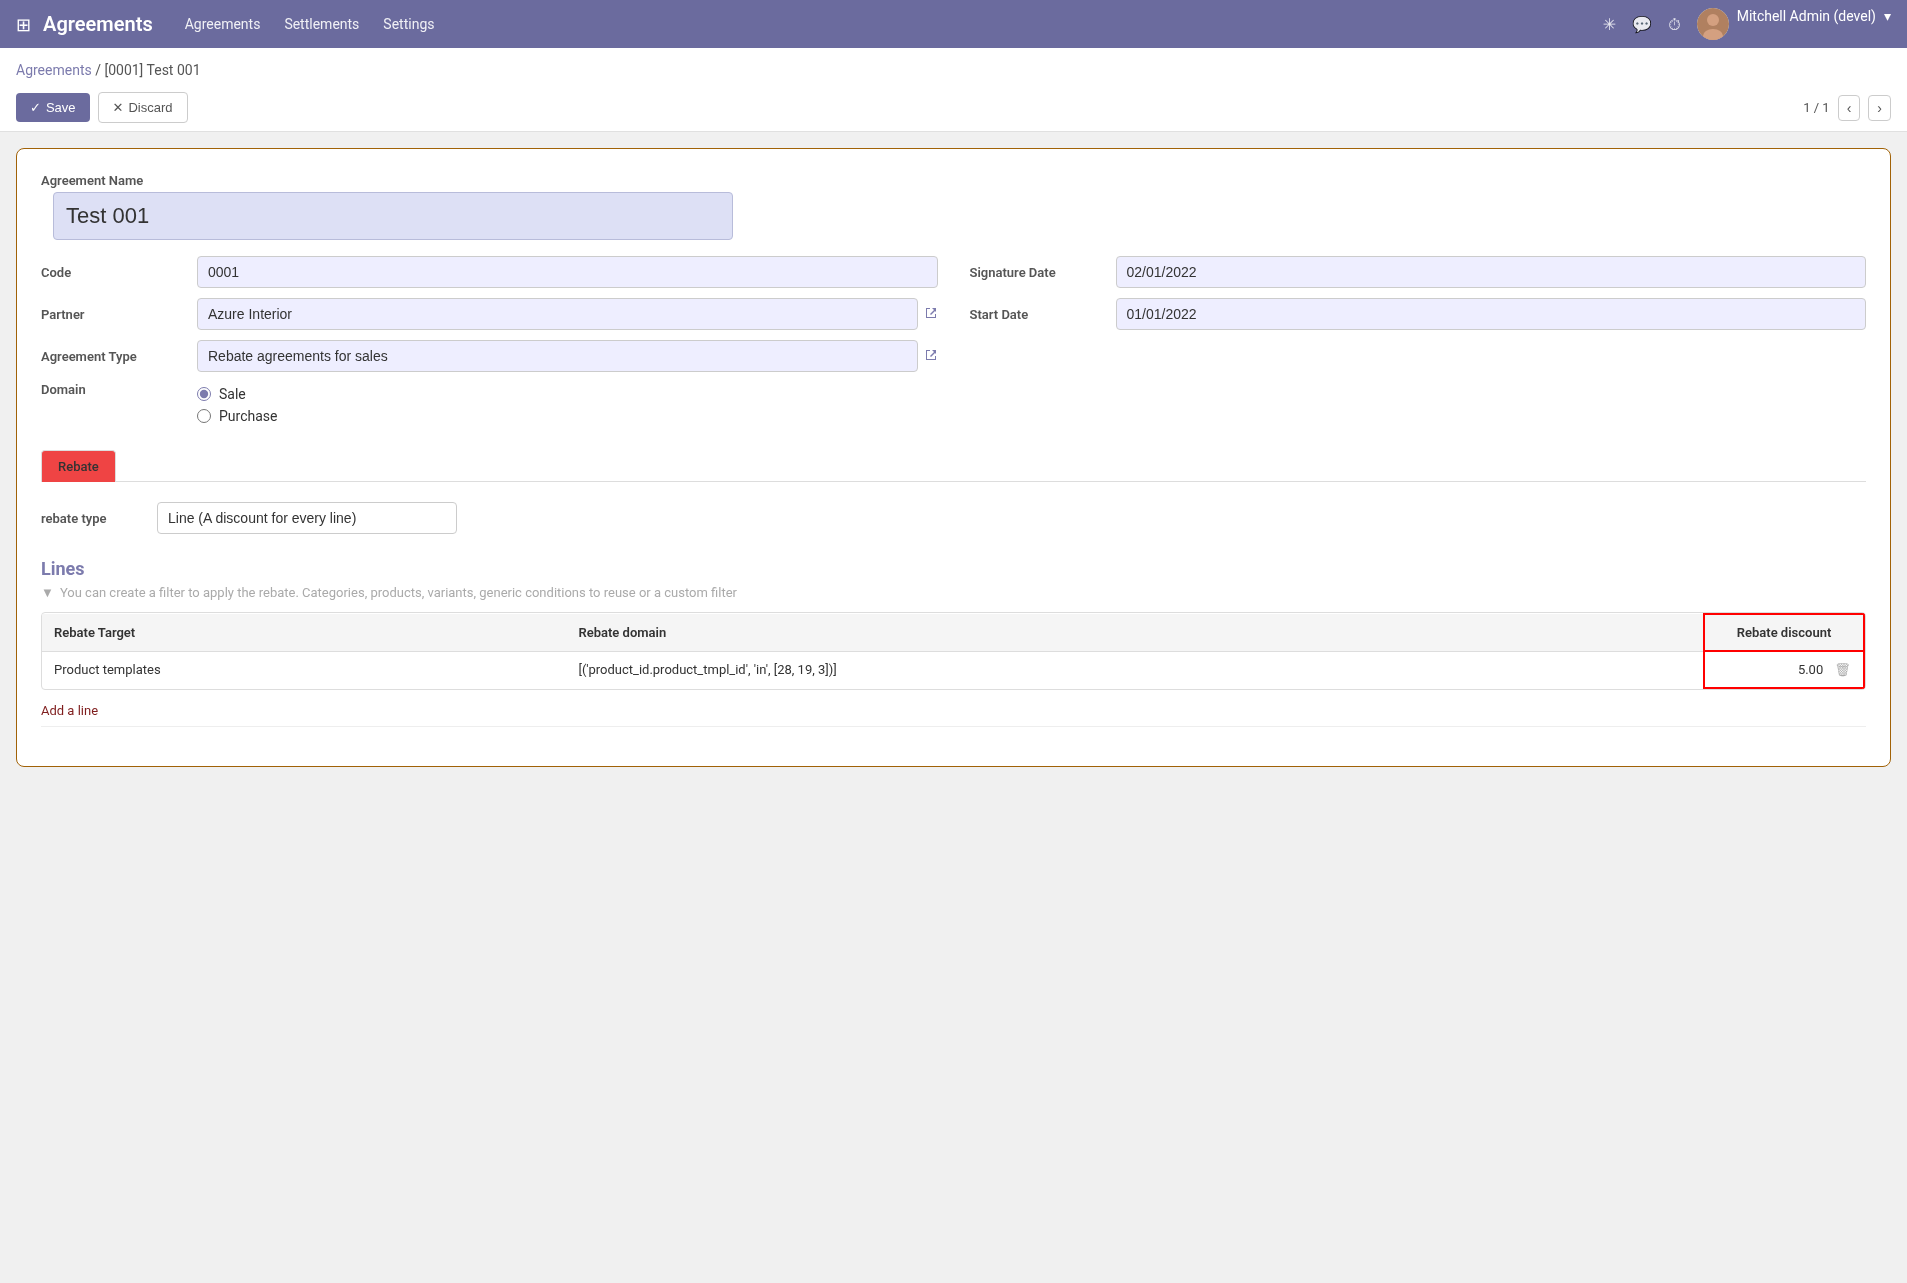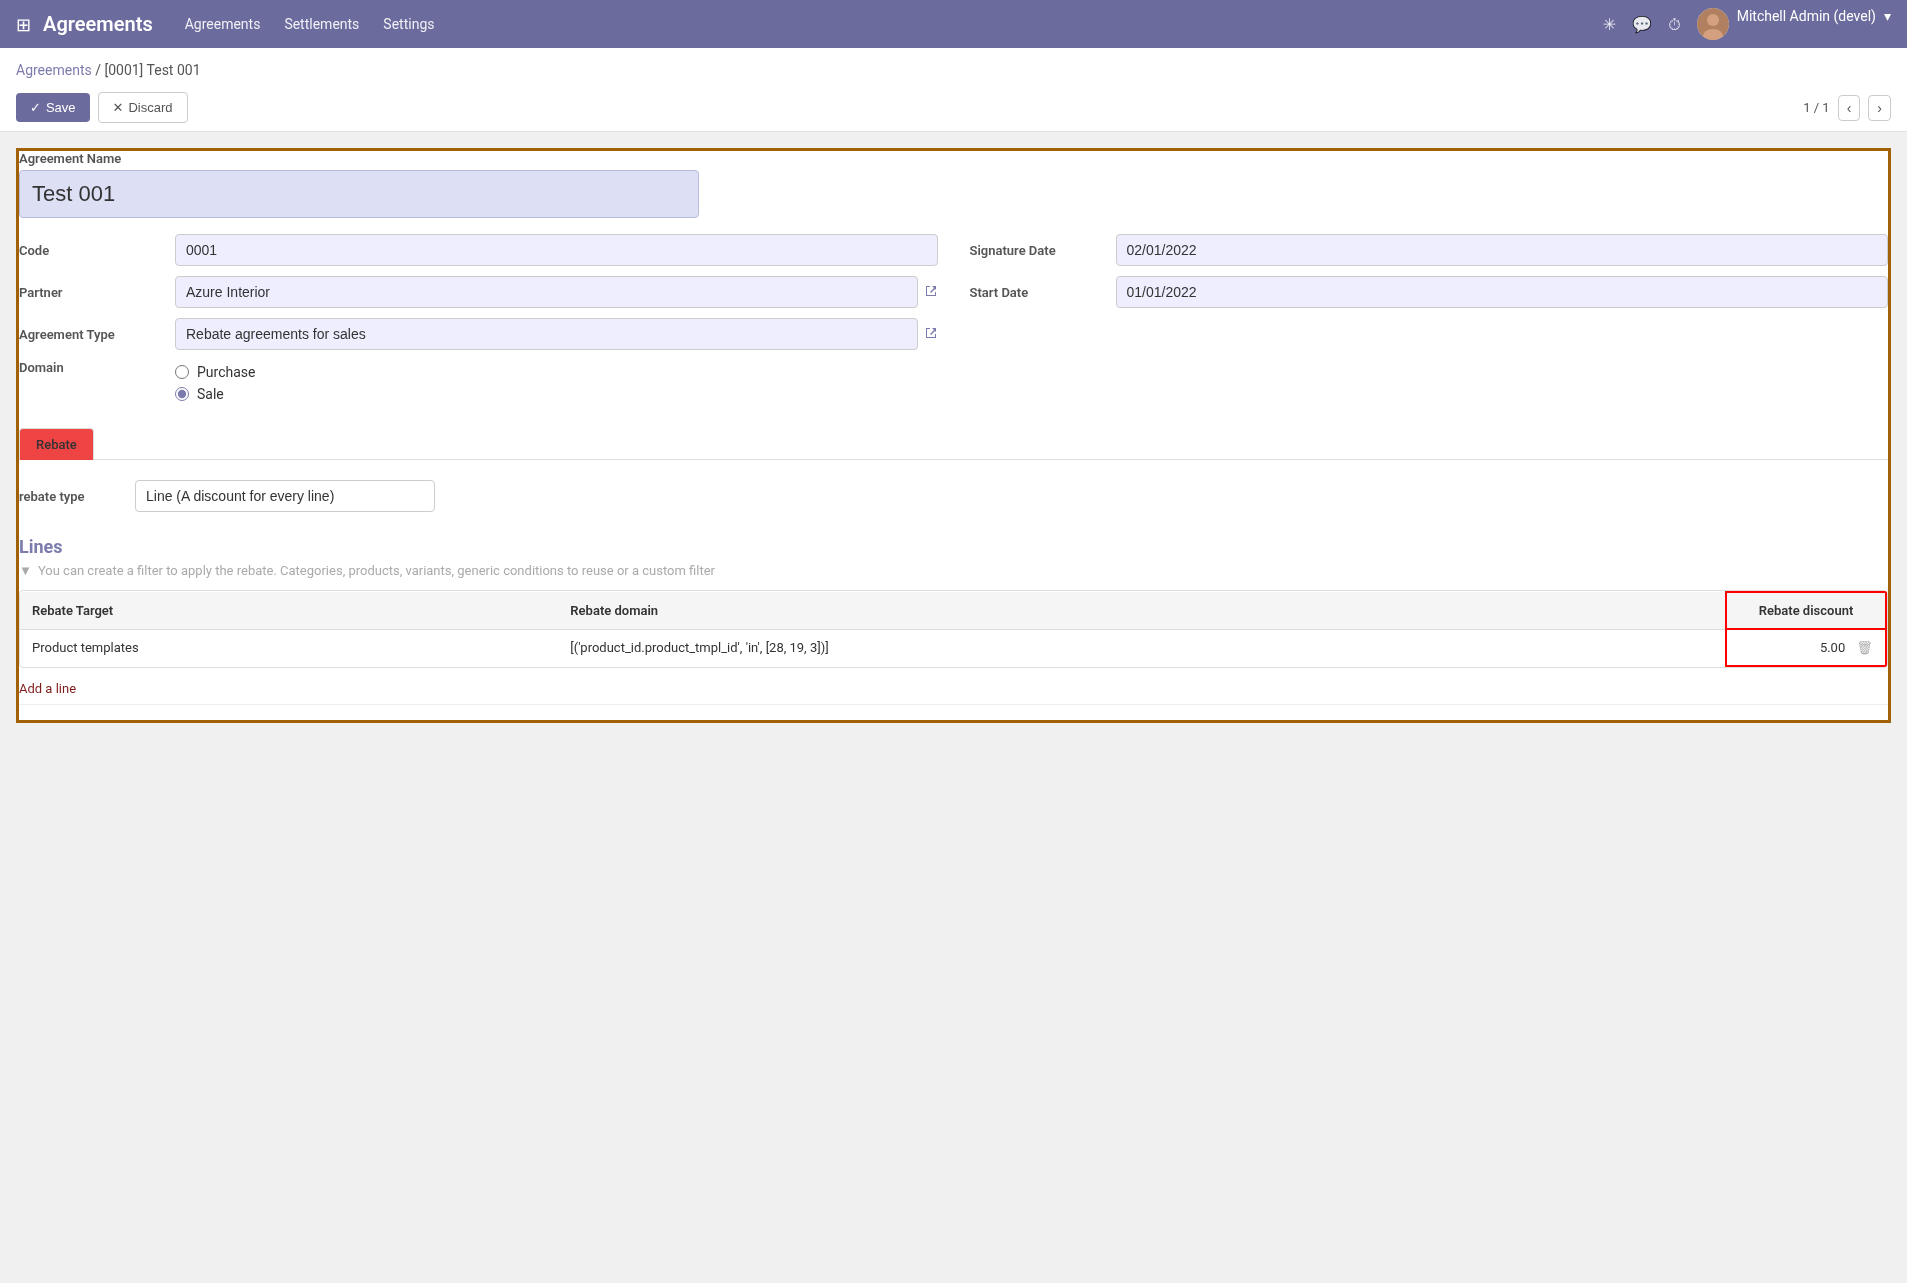--- a/index.html
+++ b/index.html
@@ -29,21 +29,21 @@
     .breadcrumb a { color: #7c7bad; text-decoration: none; cursor: pointer; }
     .breadcrumb span { color: #555; }
     .toolbar { display: flex; align-items: center; padding: 8px 0; gap: 8px; }
     .btn-save { background: #6b6b9e; color: white; border: none; padding: 7px 14px; border-radius: 4px; cursor: pointer; font-size: 13px; display: flex; align-items: center; gap: 5px; }
     .btn-discard { background: white; color: #555; border: 1px solid #ccc; padding: 7px 14px; border-radius: 4px; cursor: pointer; font-size: 13px; display: flex; align-items: center; gap: 5px; }
     .pager { margin-left: auto; display: flex; align-items: center; gap: 8px; color: #555; font-size: 13px; }
     .pager-btn { background: none; border: 1px solid #ccc; padding: 4px 8px; border-radius: 4px; cursor: pointer; font-size: 14px; color: #555; }
 
     
     .main-content { padding: 16px; }
-    .form-card { background: white; border: 3px solid #a16207; border-radius: 0; }
+    .form-card { background: white; border: 1px solid #a16207; border-radius: 8px; padding: 24px; }
 
     
     .field-group { margin-bottom: 16px; }
     .field-label { font-size: 13px; font-weight: 600; color: #555; margin-bottom: 4px; }
     .field-input { width: 100%; border: 1px solid #ccc; border-radius: 4px; padding: 7px 10px; font-size: 14px; background: #eeeeff; color: #333; outline: none; }
     .field-input-lg { font-size: 22px; padding: 10px 12px; background: #dde0f5; border-color: #b8bcda; font-weight: 500; }
     .field-select { width: 100%; border: 1px solid #ccc; border-radius: 4px; padding: 7px 10px; font-size: 14px; background: #eeeeff; color: #333; outline: none; appearance: none; cursor: pointer; }
     .form-label-cell { font-size: 13px; font-weight: 600; color: #555; }
     .form-input-cell-partner { display: flex; align-items: center; gap: 6px; }
     .external-link-icon { color: #7c7bad; cursor: pointer; font-size: 14px; }
@@ -133,21 +133,21 @@
       <button class="pager-btn">›</button>
     </div>
   </div>
 </div>
 
 <div class="main-content">
   <div class="form-card">
 
     <div class="field-group">
       <div class="field-label">Agreement Name</div>
-      <input class="field-input field-input-lg" type="text" style="max-width: 680px;" value="Test 001">
+      <input class="field-input field-input-lg" type="text" style="max-width: 680px; margin-left: 12px;" value="Test 001">
     </div>
 
     <div class="two-col-layout">
 
       <div>
 
         <div style="display:grid; grid-template-columns: 140px 1fr; gap: 10px 16px; align-items: center; margin-bottom: 10px;">
           <span class="form-label-cell">Code</span>
           <input class="field-input" type="text" value="0001" style="">
         </div>
@@ -179,26 +179,26 @@
                 <path d="M8 2h4v4l-1-1-4 4-1-1 4-4-1-1z" fill="#7c7bad"></path>
               </svg>
             </span>
           </div>
         </div>
 
         <div style="display:grid; grid-template-columns: 140px 1fr; gap: 10px 16px; align-items: start; margin-bottom: 10px;">
           <span class="form-label-cell">Domain</span>
           <div class="radio-group">
             <label class="radio-item">
+              <input type="radio" name="domain" checked="" style="">
+              <span>Sale</span>
+            </label>
+            <label class="radio-item">
               <input type="radio" name="domain" style="">
               <span>Purchase</span>
-            </label>
-            <label class="radio-item">
-              <input type="radio" name="domain" checked="" style="">
-              <span>Sale</span>
             </label>
           </div>
         </div>
       </div>
 
       <div>
 
         <div style="display:grid; grid-template-columns: 130px 1fr; gap: 10px 16px; align-items: center; margin-bottom: 10px;">
           <span class="form-label-cell">Signature Date</span>
           <input class="field-input" type="text" value="02/01/2022" style="">

